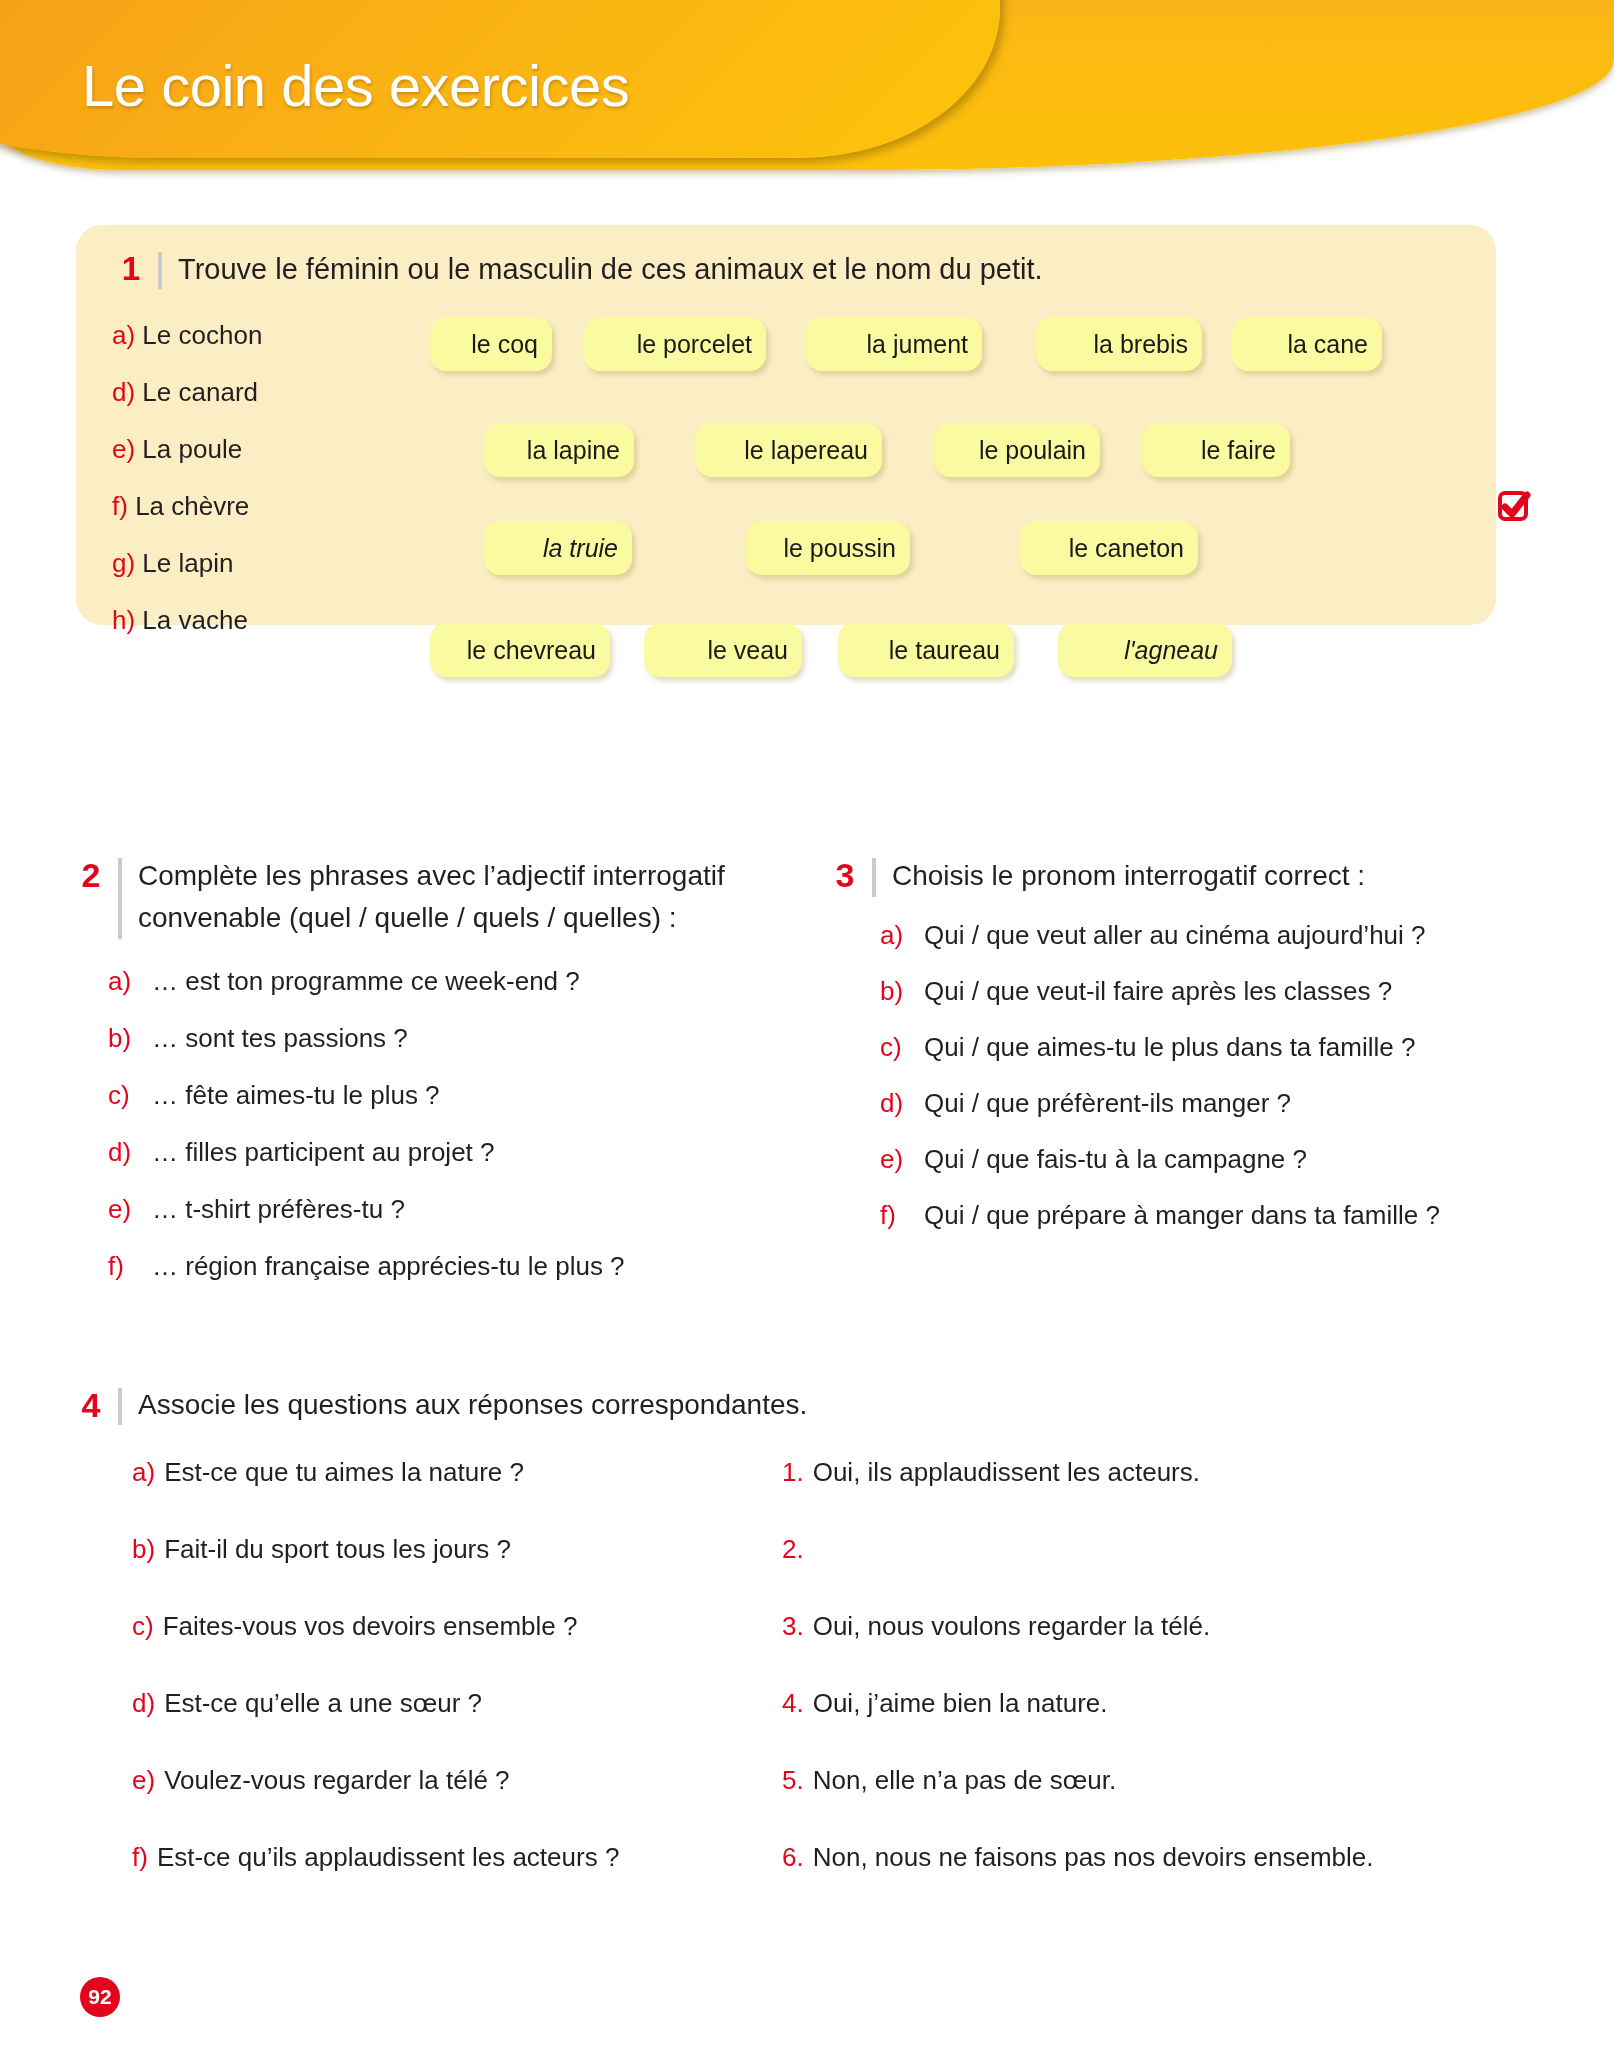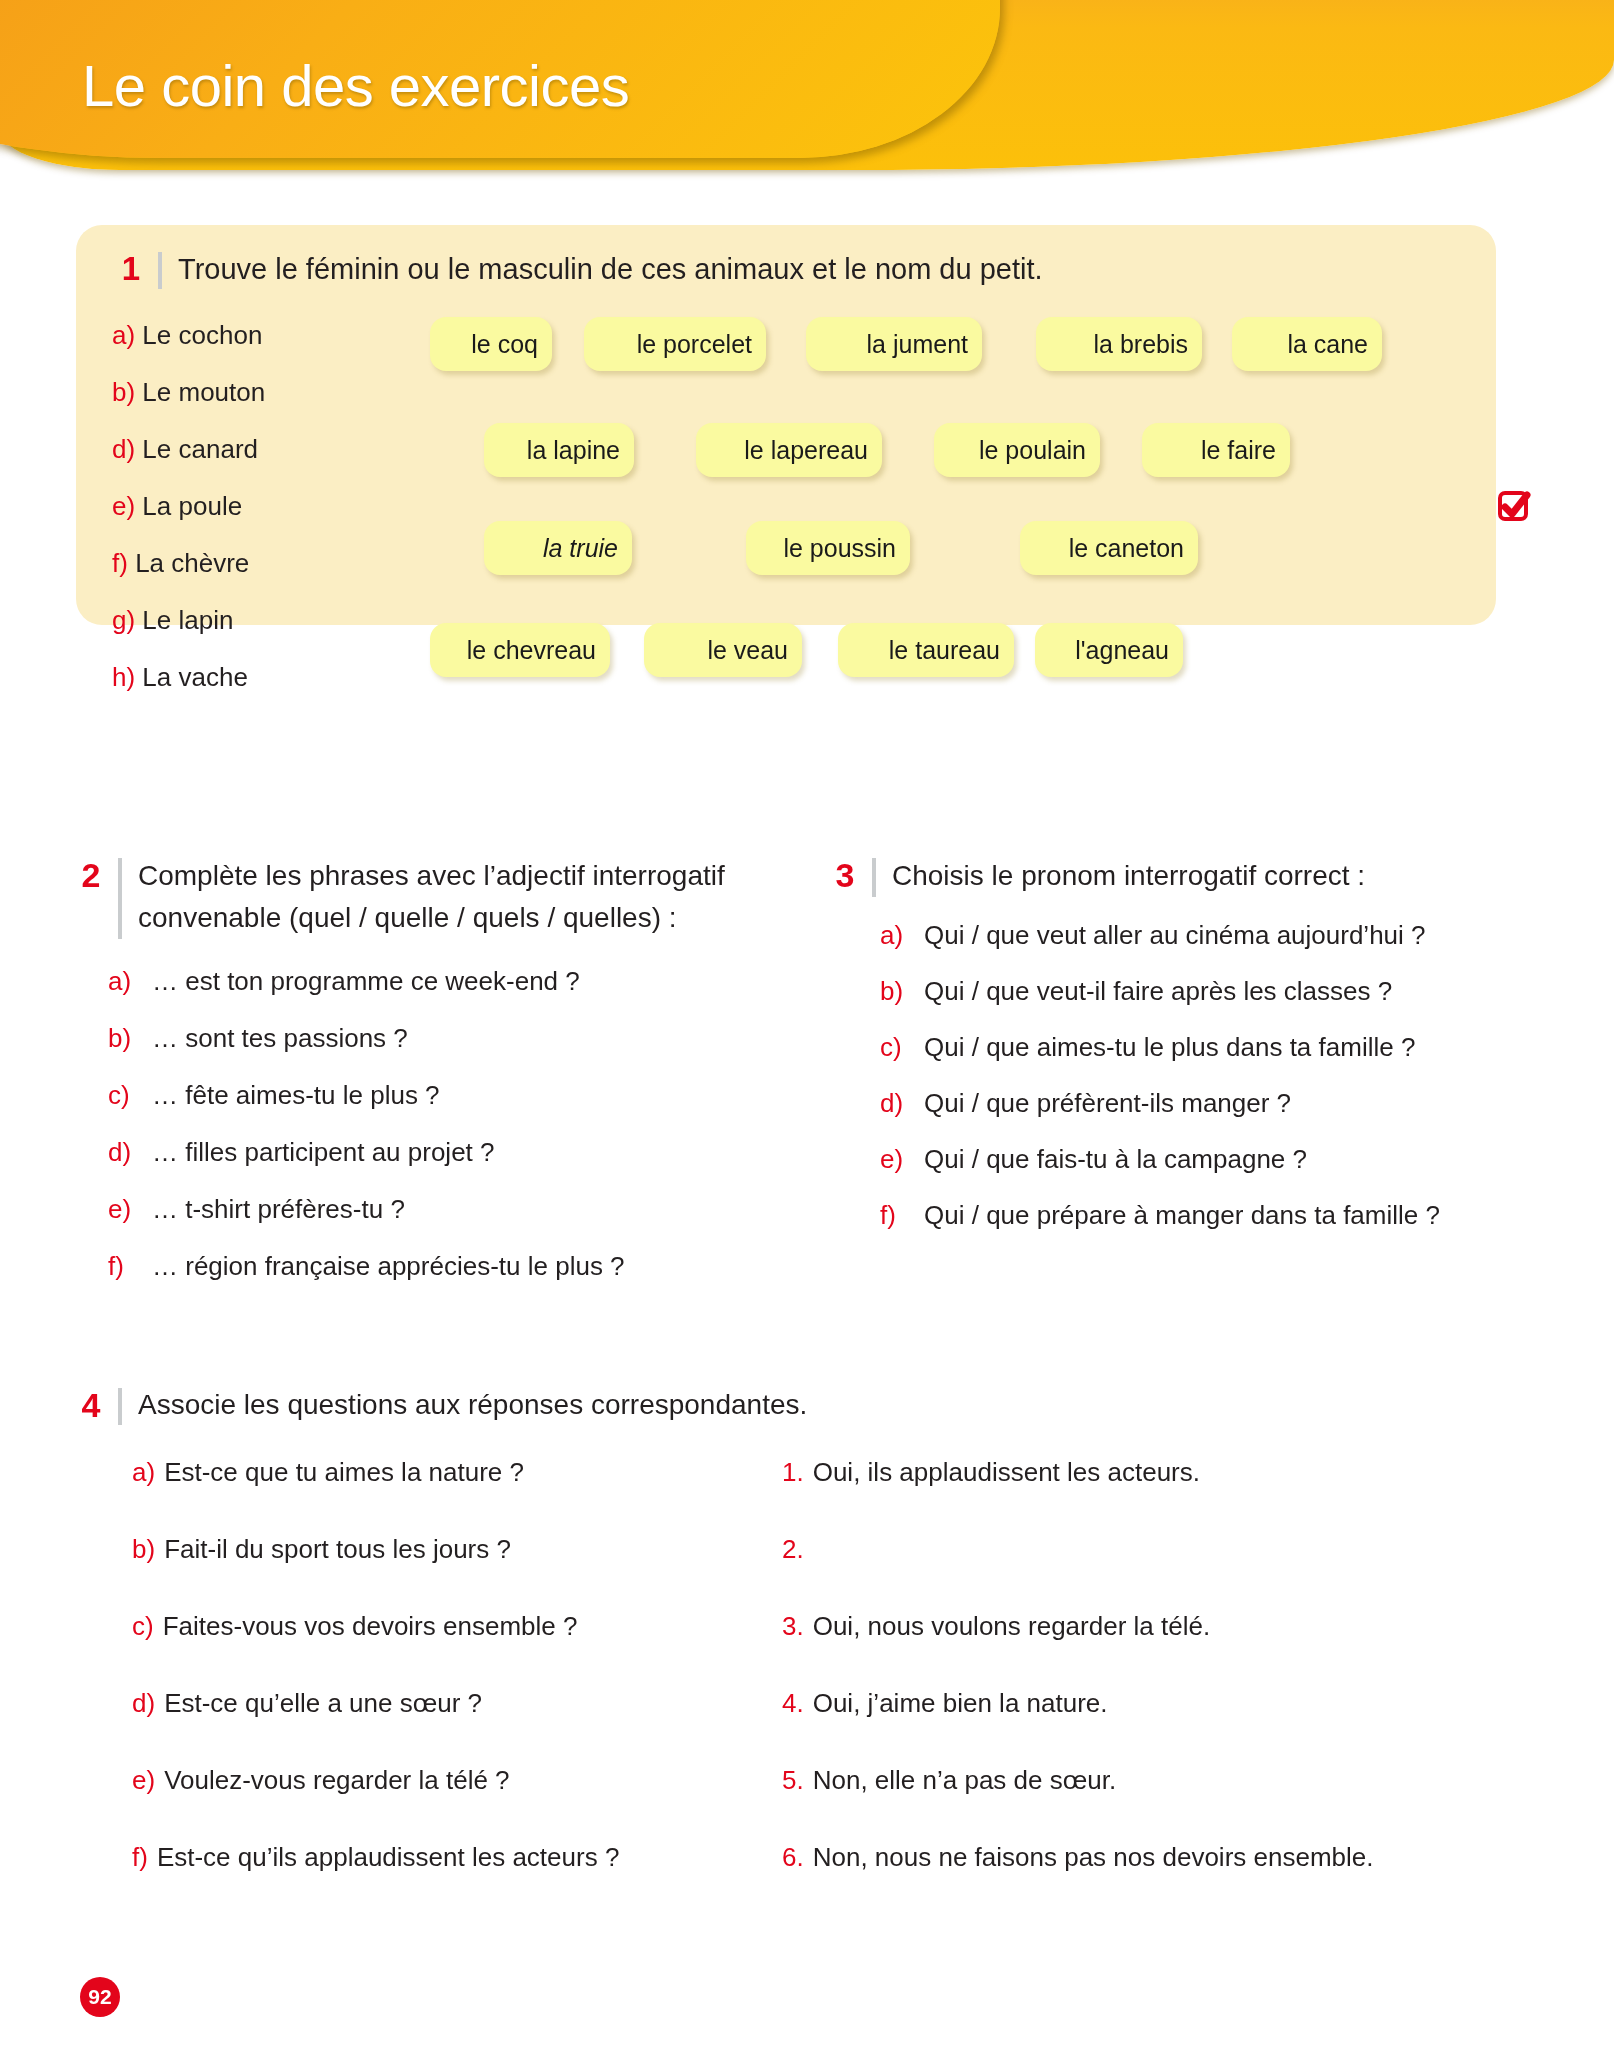--- a/index.html
+++ b/index.html
@@ -236,24 +236,20 @@
     <div class="ex-divider"></div>
     <div class="ex-title">Trouve le féminin ou le masculin de ces animaux et le nom du petit.</div>
   </div>
 
   <div class="ex1-list">
     <div class="ex1-item">
       <span class="lbl">a)</span>
       <span>Le cochon</span>
     </div>
     <div class="ex1-item">
-      <span class="lbl">b)</span>
-      <span>Le mouton</span>
-    </div>
-    <div class="ex1-item">
       <span class="lbl">d)</span>
       <span>Le canard</span>
     </div>
     <div class="ex1-item">
       <span class="lbl">e)</span>
       <span>La poule</span>
     </div>
     <div class="ex1-item">
       <span class="lbl">f)</span>
       <span>La chèvre</span>
@@ -284,21 +280,21 @@
     </div>
     <div class="bubble-row" style="top:204px;">
       <div class="bubble" style="left:78px;  width:148px;font-style:italic;">la truie</div>
       <div class="bubble" style="left:340px; width:164px;">le poussin</div>
       <div class="bubble" style="left:614px; width:178px;">le caneton</div>
     </div>
     <div class="bubble-row" style="top:306px;">
       <div class="bubble" style="left:24px;  width:180px;">le chevreau</div>
       <div class="bubble" style="left:238px; width:158px;">le veau</div>
       <div class="bubble" style="left:432px; width:176px;">le  taureau</div>
-      <div class="bubble" style="left:629px; width:148px;">l'agneau</div>
+      <div class="bubble" style="left:652px; width:174px;font-style:italic;">l'agneau</div>
     </div>
   </div>
 </div>
 
 <div class="check-icon">
   <svg viewBox="0 0 34 34" width="34" height="34" aria-hidden="true">
     <rect x="3" y="3" width="26" height="26" rx="5" ry="5" fill="none" stroke="#e3051b" stroke-width="4"></rect>
     <path d="M8 17 L15 24 L30 5" fill="none" stroke="#e3051b" stroke-width="7" stroke-linecap="round" stroke-linejoin="round"></path>
   </svg>
 </div>

